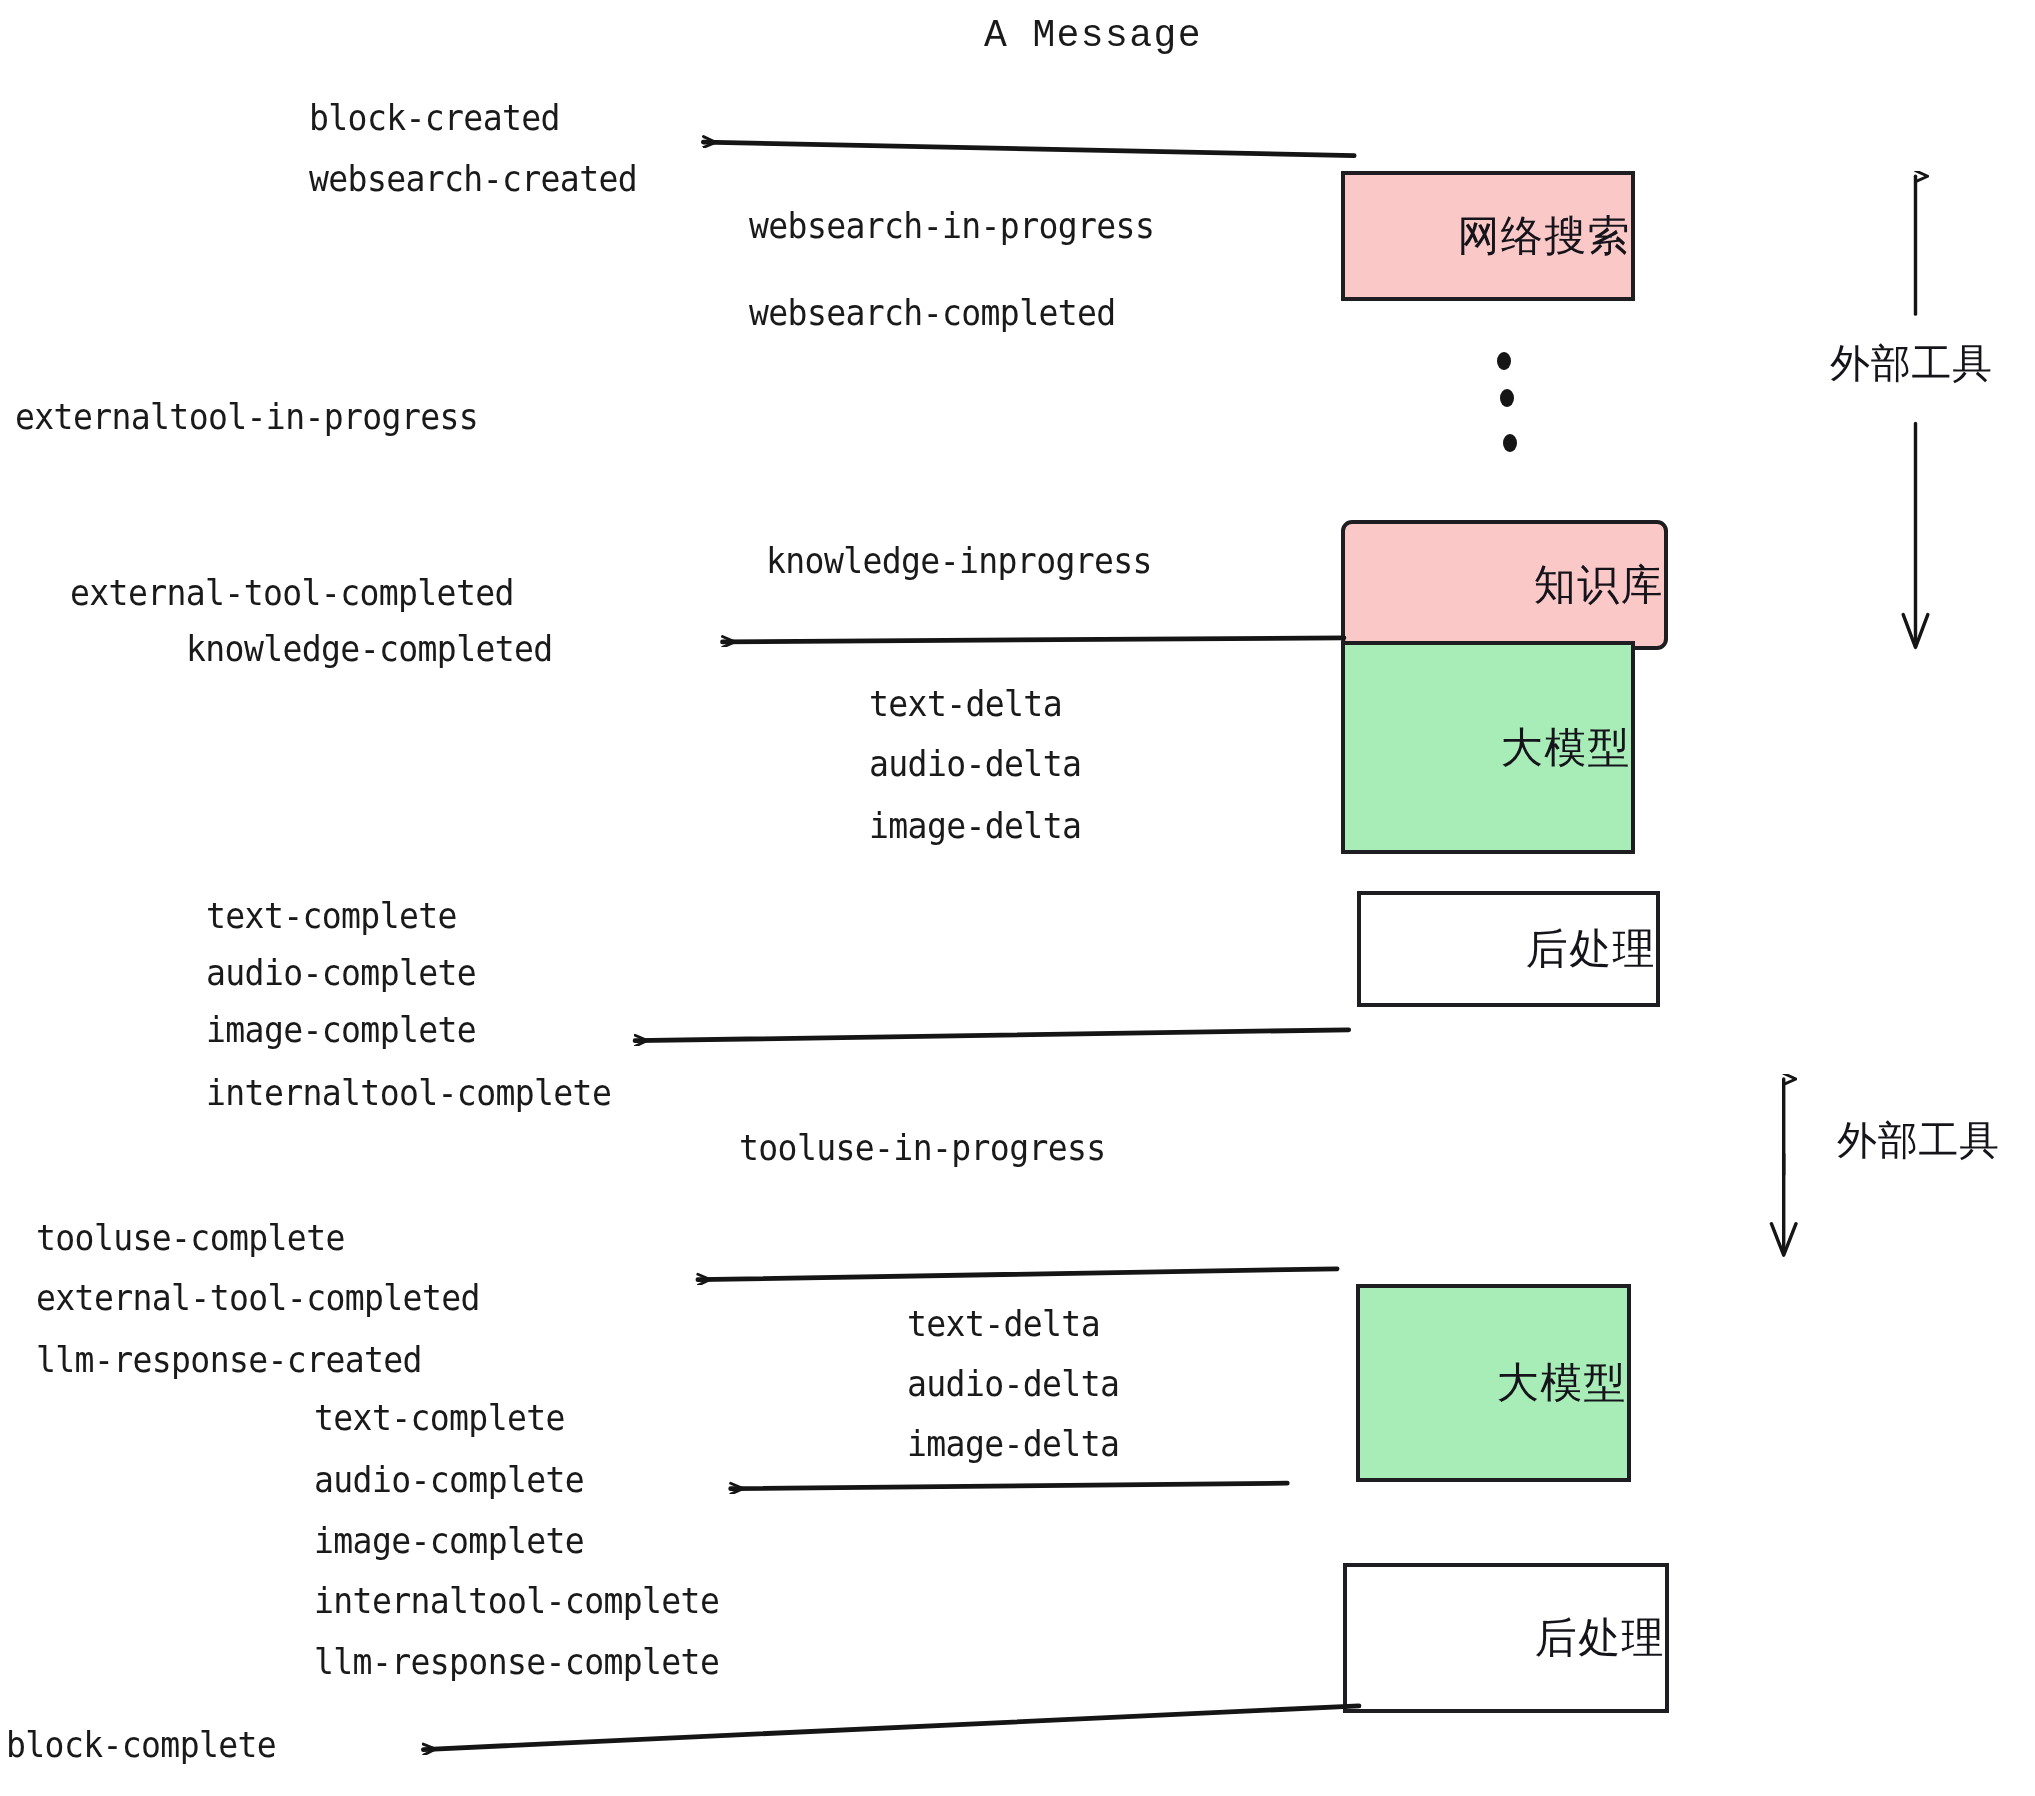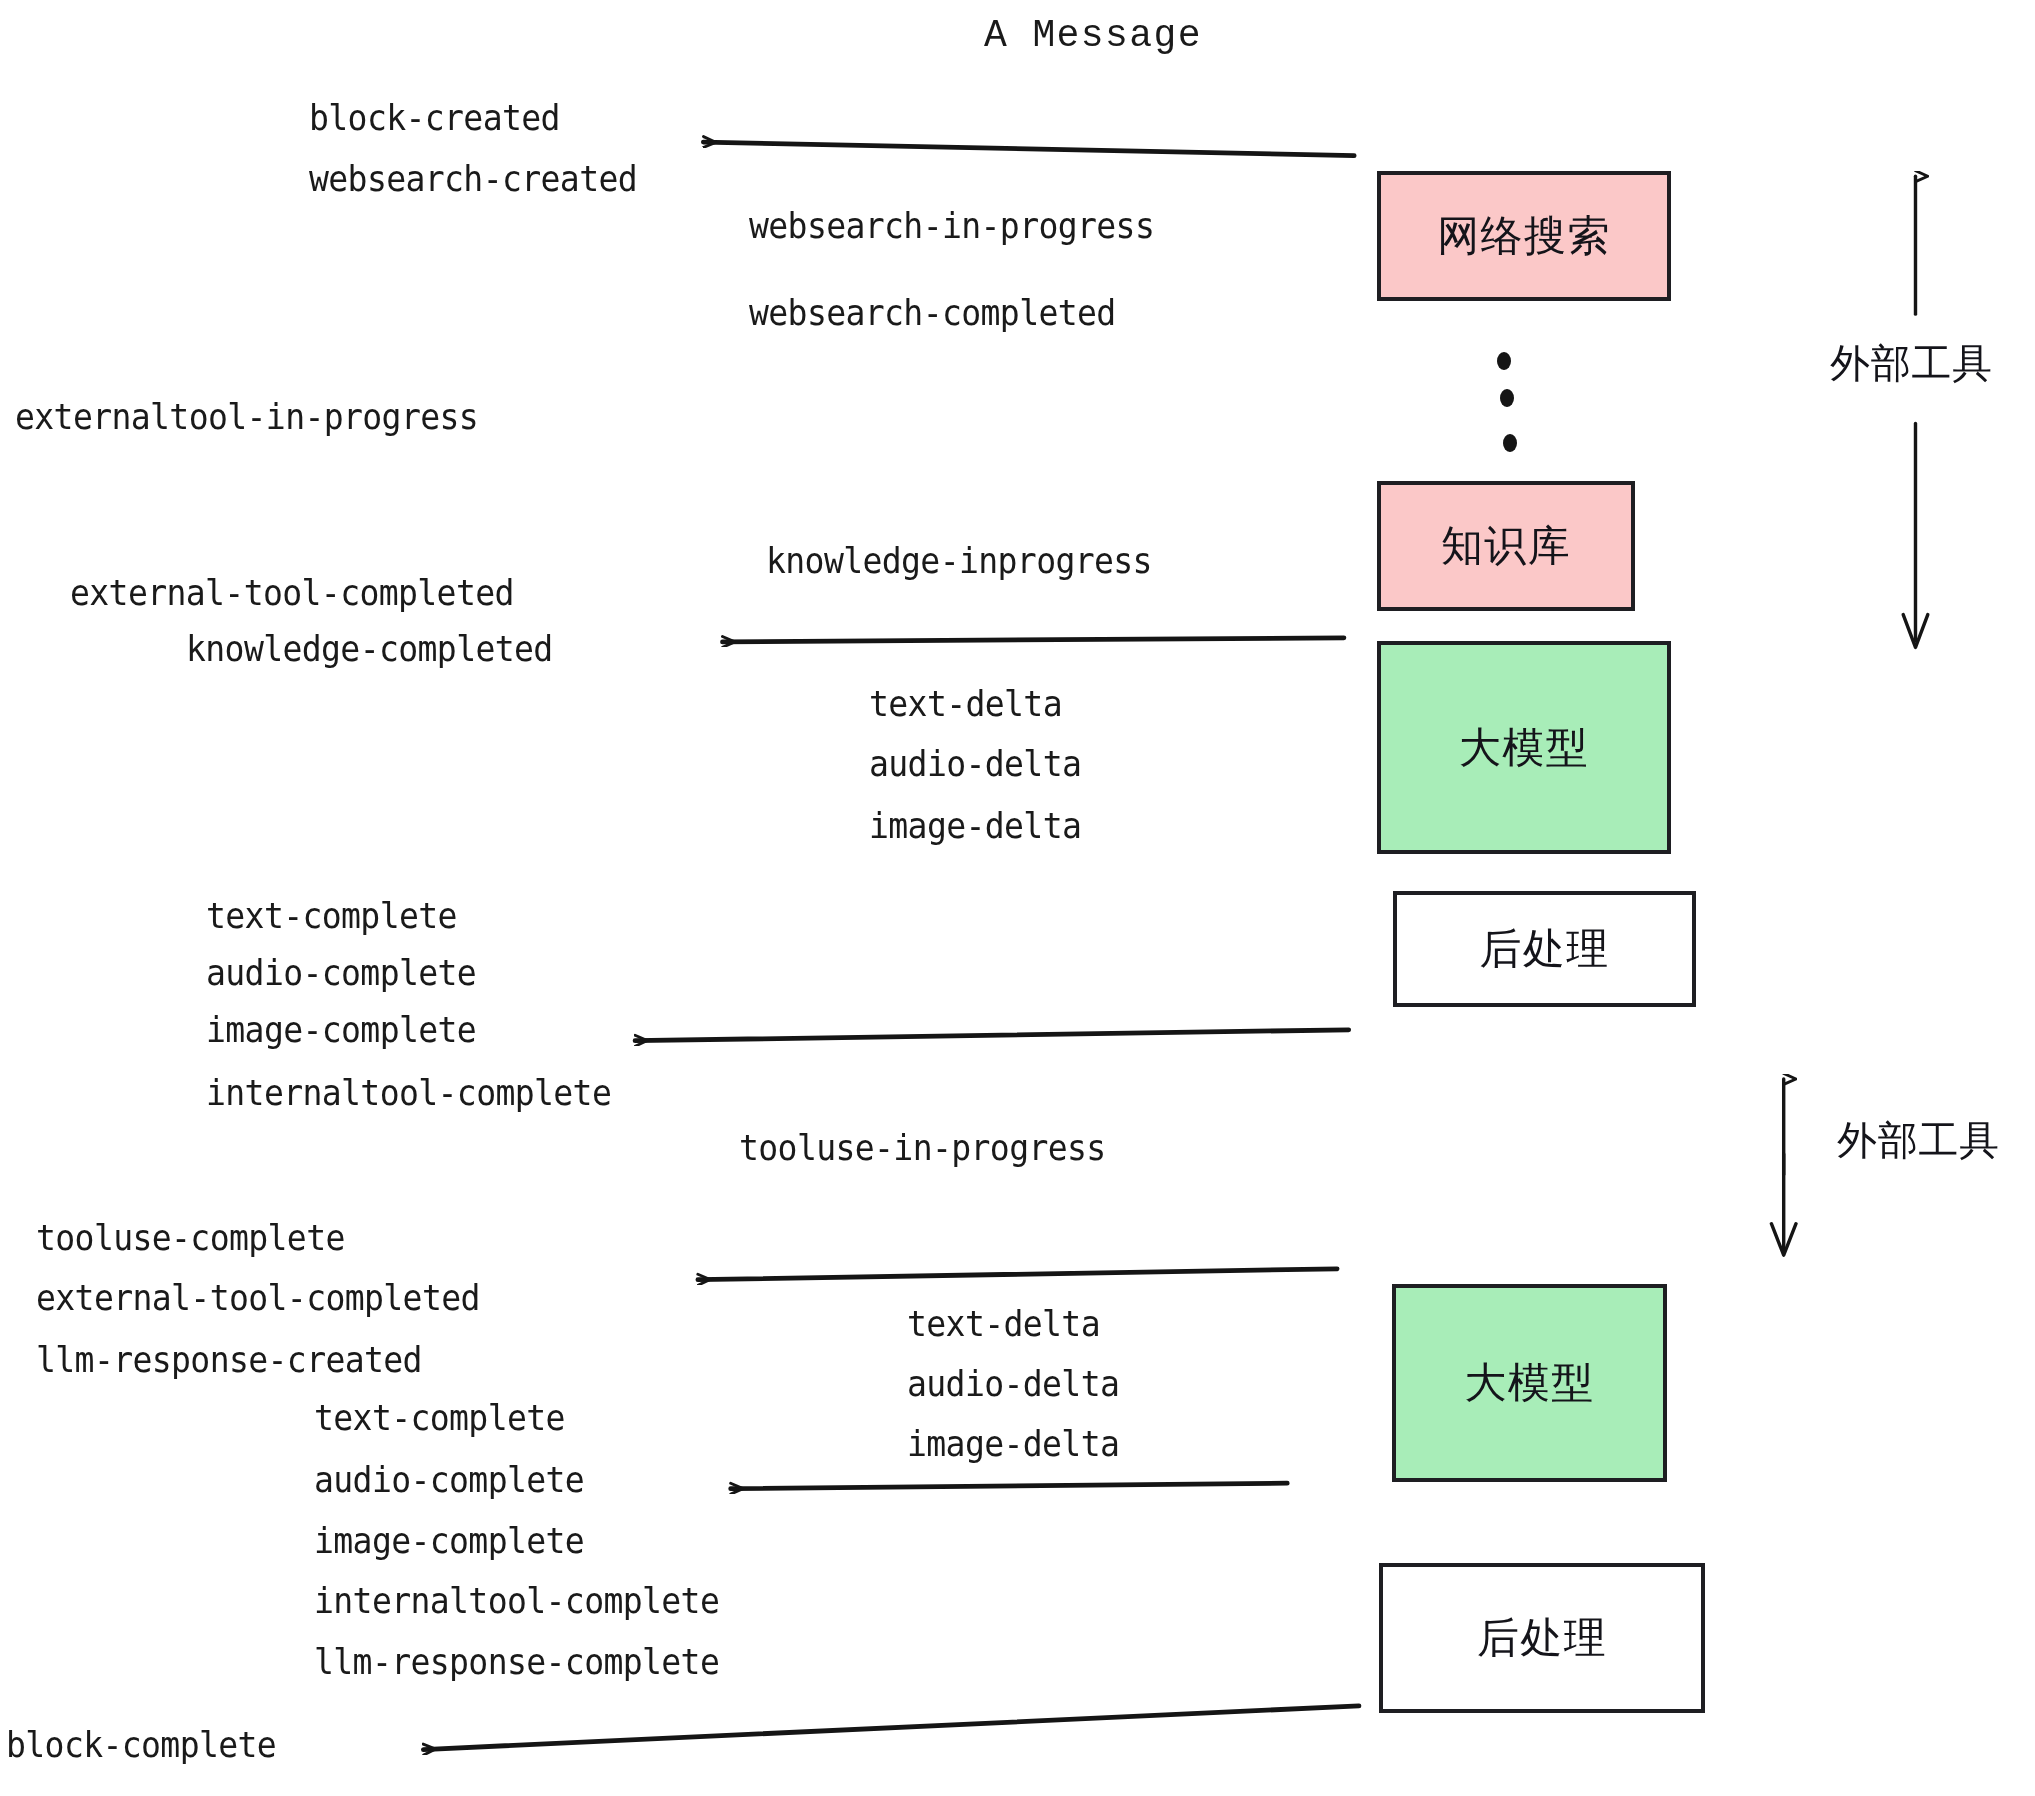--- a/index.html
+++ b/index.html
@@ -32,23 +32,22 @@
     color: #1a1a1a;
     white-space: nowrap;
     letter-spacing: 1.4px;
   }
   .box {
     position: absolute;
     box-sizing: border-box;
     border: 4.8px solid #1e1e22;
     display: flex;
     align-items: center;
-    justify-content: center;
+    justify-content: flex-end;
     background: #ffffff;
-    margin-left: 36px;
   }
   .box span {
     font-family: "DejaVu Sans", sans-serif;
     font-size: 42px;
     color: #14141a;
     letter-spacing: 1.4px;
     white-space: nowrap;
   }
   .box.mono span {
     font-family: "DejaVu Sans Mono", monospace;
@@ -139,21 +138,21 @@
   <div class="evt" style="left:314px; top:1580px;">internaltool-complete</div>
 
   <div class="evt" style="left:314px; top:1641px;">llm-response-complete</div>
 
   <div class="evt" style="left:5.5px; top:1724px;">block-complete</div>
 
   <div class="box" style="left:1341px; top:171px; width:294px; height:130px; background:#FBC8C8;">
     <span>网络搜索</span>
   </div>
 
-  <div class="box" style="left:1341px; top:481px; width:258px; height:130px; background:#FBC8C8;">
+  <div class="box" style="left:1341px; top:520px; width:327px; height:130px; background:#FBC8C8;border-radius:11px;">
     <span>知识库</span>
   </div>
 
   <div class="box" style="left:1341px; top:641px; width:294px; height:213px; background:#A8EDB8;">
     <span>大模型</span>
   </div>
 
   <div class="box" style="left:1357px; top:891px; width:303px; height:116px; background:#FFFFFF;">
     <span>后处理</span>
   </div>

